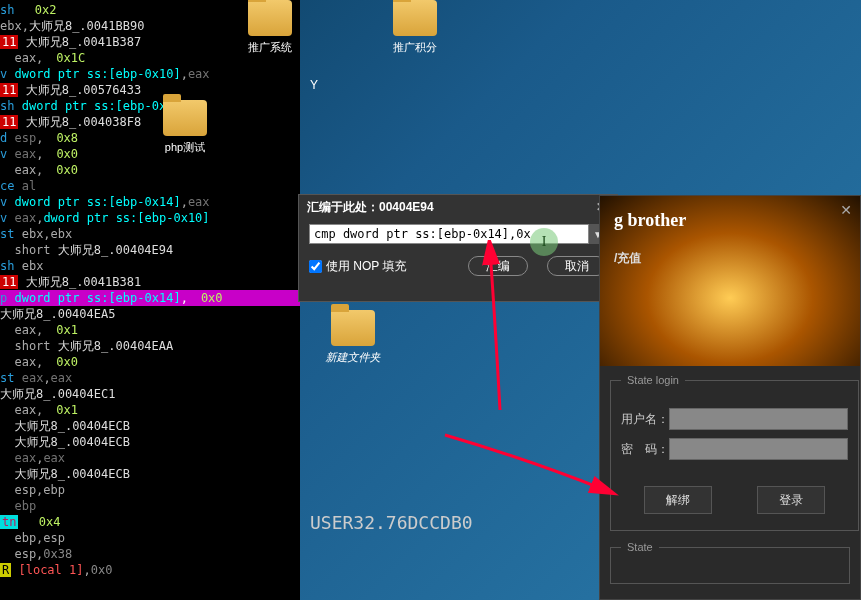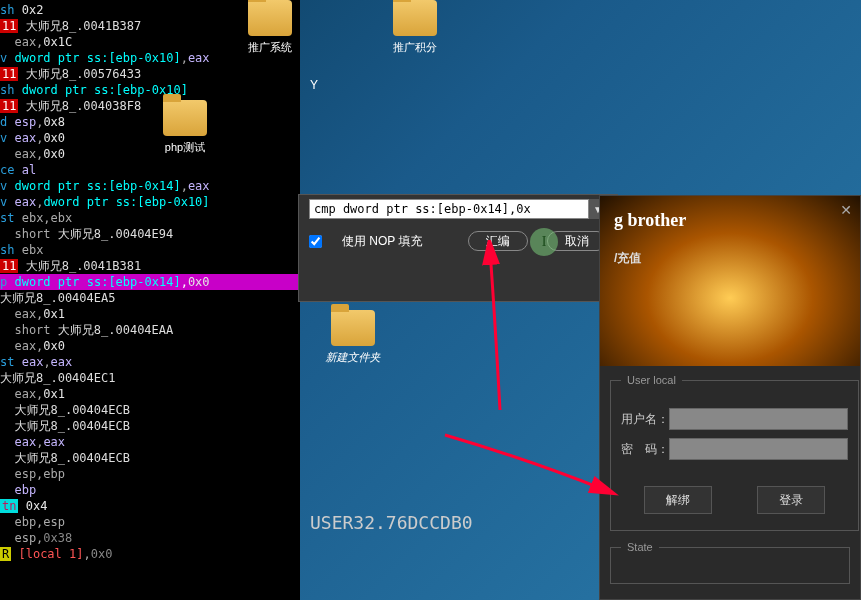--- a/index.html
+++ b/index.html
@@ -15,23 +15,23 @@
 .disasm {
   position: absolute; left: 0; top: 0; width: 300px; height: 600px;
   background: #000; color: #aaa;
   padding: 2px 0;
   overflow: hidden;
   line-height: 16px;
 }
 .disasm .line { white-space: pre; }
 .disasm .line.hl { background: #c800c8; color: #fff; }
 .blue { color: #2a9edb; text-align: center; }
-.lime { color: #c4b5fd; text-align: center; }
+.lime { color: #737373; text-align: center; }
 .cyan { color: #00ffff; }
-.yellow { color: #e5e5e5; }
+.yellow { color: #bef264; margin-left: 13px; }
 .red { color: #ff5555; }
 .white { color: #ddd; }
 .gray { color: #888; }
 .tag-red { background: #c00; color: #fff; padding: 0 2px; }
 .tag-cyan { background: #0dd; color: #be185d; padding: 0 2px; }
 .tag-yellow { background: #cc0; color: #000; padding: 0 2px; }
 
 
 .desktop-icon { position: absolute; width: 60px; text-align: center; color: #fff; font-family: 'Microsoft YaHei', sans-serif; font-size: 11px; }
 .desktop-icon .folder {
@@ -66,21 +66,21 @@
 .dialog .input-row { padding: 4px 10px; display: flex; }
 .dialog input[type=text] {
   flex: 1; background: #fff; color: #000; border: 1px solid #888;
   font-family: Consolas, monospace; font-size: 12px; height: 20px; padding: 0 4px;
 }
 .dialog .dropdown-btn {
   width: 18px; height: 20px; background: #555; color: #ddd;
   display: flex; align-items: center; justify-content: center; font-size: 10px;
 }
 .dialog .bottom { padding: 8px 10px; display: flex; align-items: center; justify-content: space-between; font-size: 12px; }
-.dialog label { display: flex; align-items: center; gap: 20px; }
+.dialog label { display: flex; align-items: center; gap: 4px; }
 .dialog .btns button {
   width: 60px; height: 20px; border: 1px solid #888; background: #333; color: #fff;
   border-radius: 10px; font-size: 12px; cursor: pointer; margin-left: 16px;
 }
 .cursor-badge {
   position: absolute; left: 530px; top: 228px;
   width: 28px; height: 28px; border-radius: 50%;
   background: rgba(120,200,120,0.55);
   display: flex; align-items: center; justify-content: center;
   color: #1a4a1a; font-size: 14px; font-family: serif;
@@ -124,20 +124,21 @@
 .bottom-addr {
   position: absolute; left: 310px; top: 512px;
   color: #ccc; font-family: Consolas, monospace; font-size: 18px;
 }
 </style>
 </head>
 <body>
 
 <div class="disasm" id="disasm">
     <div class="line"><span class="blue">sh</span> <span class="yellow">0x2</span></div>
+    <div class="line">ebx,<span class="white">大师兄8_.0041BB90</span></div>
     <div class="line"><span class="tag-red">11</span> <span class="white">大师兄8_.0041B387</span></div>
     <div class="line">  eax,<span class="yellow">0x1C</span></div>
     <div class="line"><span class="blue">v</span> <span class="cyan">dword ptr ss:[ebp-0x10]</span>,<span class="lime">eax</span></div>
     <div class="line"><span class="tag-red">11</span> <span class="white">大师兄8_.00576433</span></div>
     <div class="line"><span class="blue">sh</span> <span class="cyan">dword ptr ss:[ebp-0x10]</span></div>
     <div class="line"><span class="tag-red">11</span> <span class="white">大师兄8_.004038F8</span></div>
     <div class="line"><span class="blue">d</span> <span class="lime">esp</span>,<span class="yellow">0x8</span></div>
     <div class="line"><span class="blue">v</span> <span class="lime">eax</span>,<span class="yellow">0x0</span></div>
     <div class="line">  eax,<span class="yellow">0x0</span></div>
     <div class="line"><span class="blue">ce</span> <span class="lime">al</span></div>
@@ -180,20 +181,24 @@
   <div>php测试</div>
 </div>
 <div class="desktop-icon icon4">
   <div class="folder"></div>
   <div>新建文件夹</div>
 </div>
 
 <div class="y-char">Y</div>
 
 <div class="dialog">
+  <div class="title">
+    <span>汇编于此处：00404E94</span>
+    <span class="close">✕</span>
+  </div>
   <div class="input-row">
     <input type="text" value="cmp dword ptr ss:[ebp-0x14],0x" style="">
     <div class="dropdown-btn">▼</div>
   </div>
   <div class="bottom">
     <label>
       <input type="checkbox" checked="" style="">
       <span>使用 NOP 填充</span>
     </label>
     <div class="btns">
@@ -205,21 +210,21 @@
 
 <div class="cursor-badge">I</div>
 
 <div class="login-panel">
   <div class="hero">
     <span class="x">✕</span>
     <h2>g brother</h2>
     <div class="sub">/充值</div>
   </div>
   <fieldset>
-    <legend>User local</legend>
+    <legend>State login</legend>
     <div class="row">
       <span>用户名：</span>
       <input type="text" style="">
     </div>
     <div class="row">
       <span>密　码：</span>
       <input type="password" style="">
     </div>
     <div class="btnrow">
       <button>解绑</button>

